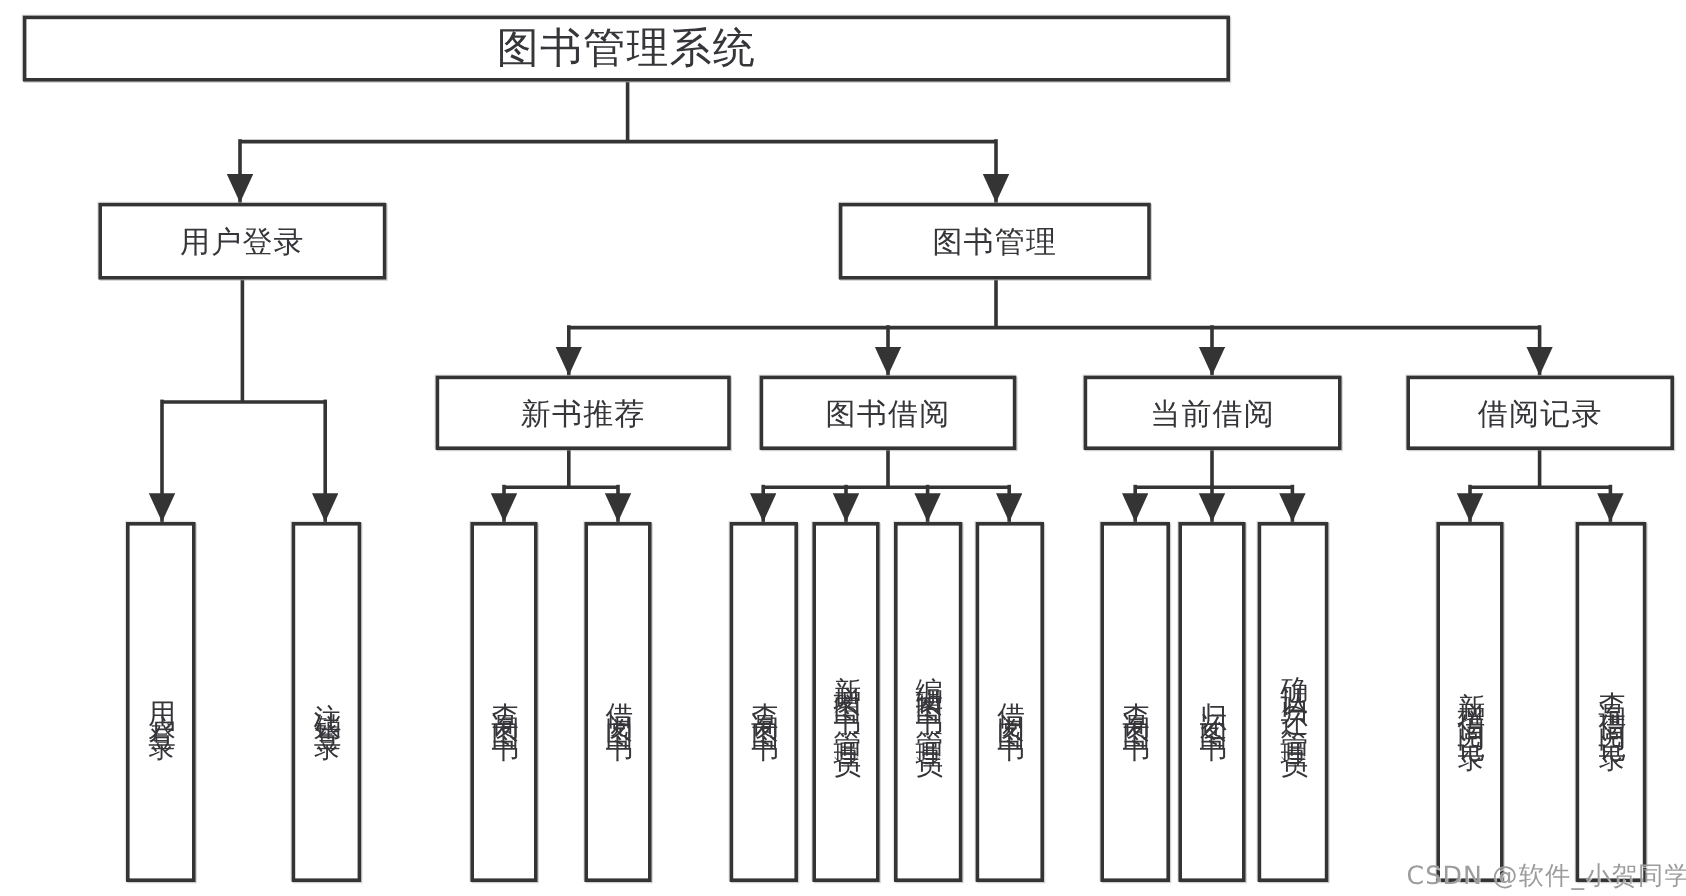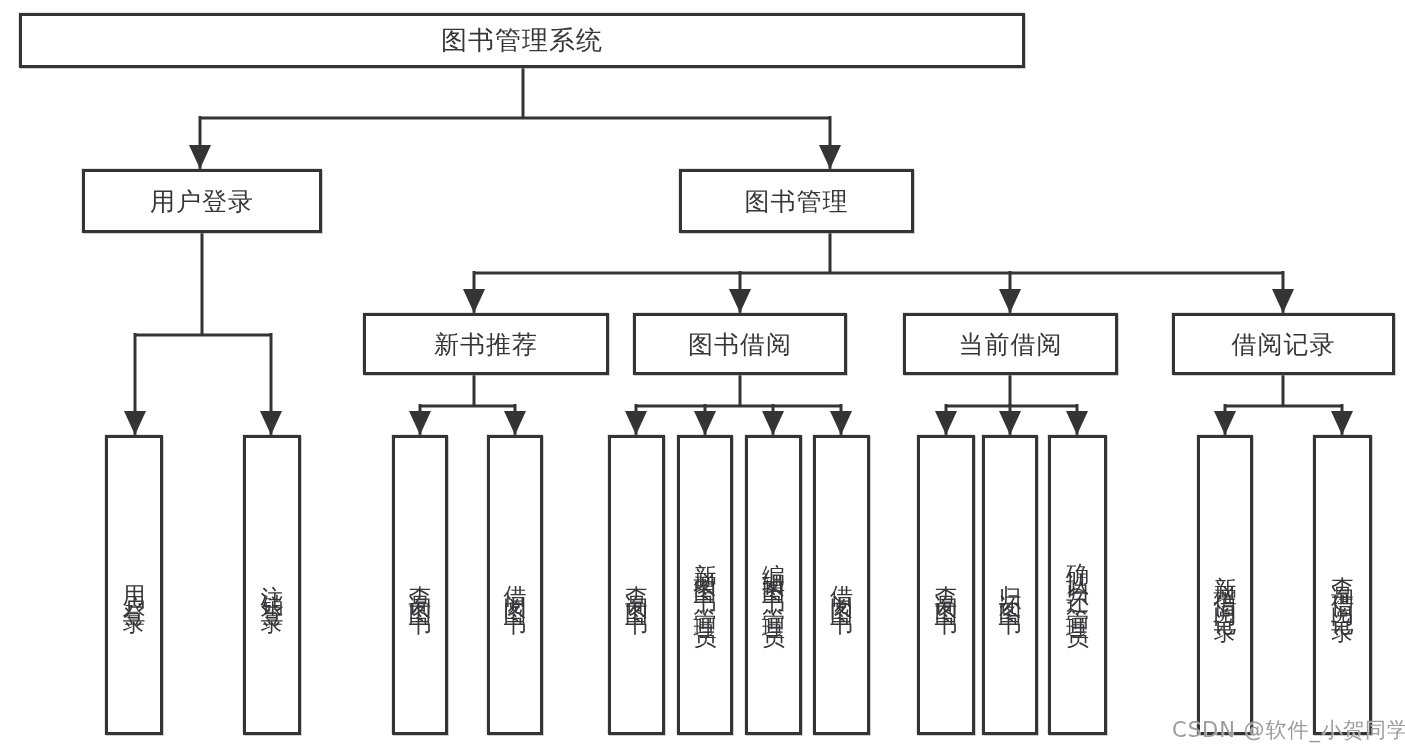--- a/index.html
+++ b/index.html
@@ -10,21 +10,21 @@
   }
   .canvas{position:absolute;inset:0;width:1405px;height:747px;}
   svg.connectors{position:absolute;left:0;top:0;z-index:0;}
   .box{
     position:absolute;box-sizing:border-box;background:#fff;
     border:3px solid #343434;z-index:1;
     display:flex;align-items:center;justify-content:center;
     box-shadow:1px 1px 0 rgba(150,150,150,.45), -1px -1px 0 rgba(150,150,150,.25);
   }
   .box.h{font-size:25px;letter-spacing:1px;}
-  .box.root{font-size:26px;}
+  .box.root{font-size:35px;}
   .box.v{
     font-size:23px;
     writing-mode:vertical-rl;
     text-orientation:mixed;
     letter-spacing:9px;
     line-height:1;
     text-align:center;
   }
   .watermark{
     position:absolute;z-index:2;
@@ -77,21 +77,21 @@
 
       <path d="M1283,375 V406 M1225,406 H1342"></path>
       <line x1="1225" y1="404" x2="1225" y2="435" marker-end="url(#arw)"></line>
       <line x1="1342" y1="404" x2="1342" y2="435" marker-end="url(#arw)"></line>
     </g>
   </svg>
 
   <div class="box h root" style="left:19px;top:13px;width:1006px;height:55px">图书管理系统</div>
 
   <div class="box h" style="left:82px;top:169px;width:240px;height:64px">用户登录</div>
-  <div class="box h" style="left:679px;top:169px;width:235px;height:64px">图书管理</div>
+  <div class="box h" style="left:699px;top:169px;width:260px;height:64px">图书管理</div>
 
   <div class="box h" style="left:363px;top:313px;width:246px;height:62px">新书推荐</div>
   <div class="box h" style="left:633px;top:313px;width:214px;height:62px">图书借阅</div>
   <div class="box h" style="left:903px;top:313px;width:215px;height:62px">当前借阅</div>
   <div class="box h" style="left:1172px;top:313px;width:223px;height:62px">借阅记录</div>
 
   <div class="box v" style="left:105px;top:435px;width:58px;height:300px">用户登录</div>
   <div class="box v" style="left:243px;top:435px;width:58px;height:300px">注销登录</div>
 
   <div class="box v" style="left:392px;top:435px;width:56px;height:300px">查询图书</div>

